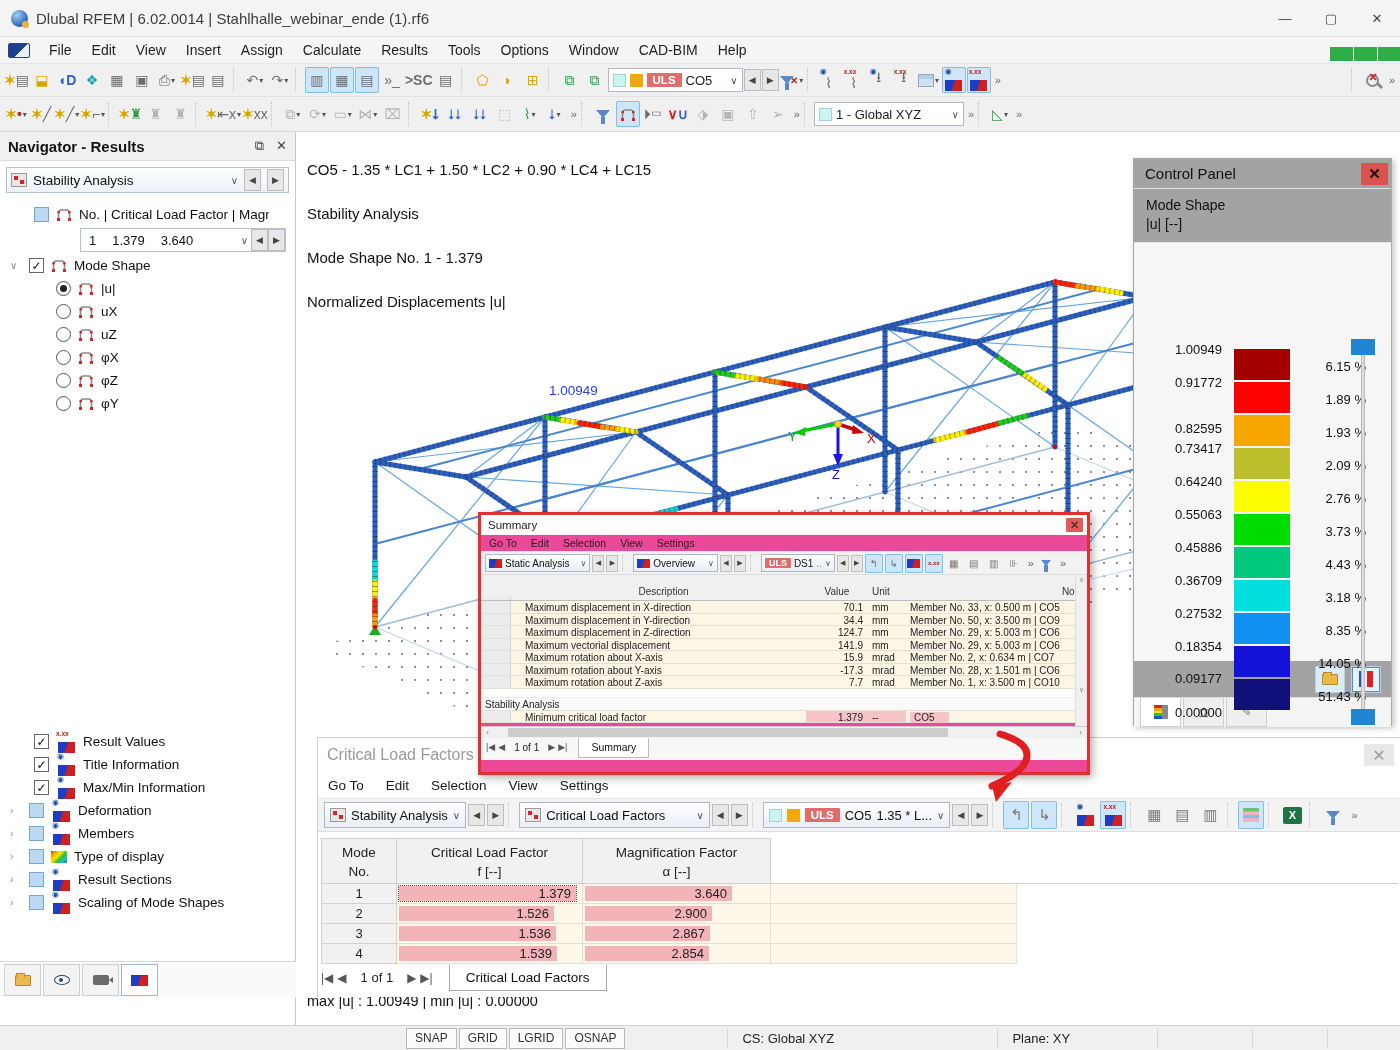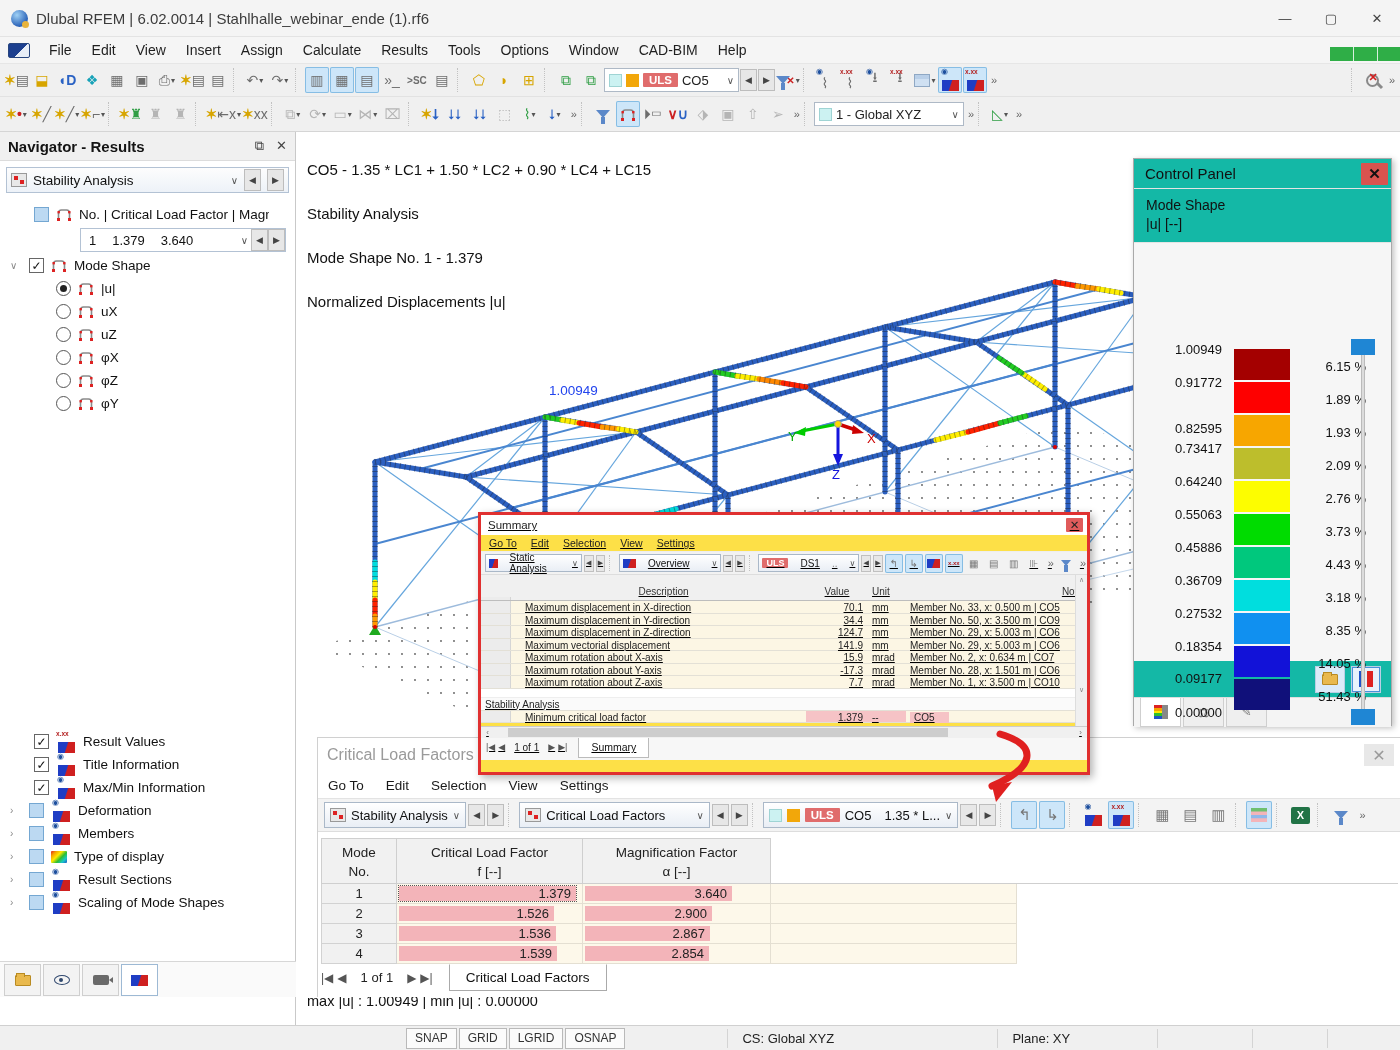--- a/index.html
+++ b/index.html
@@ -79,21 +79,21 @@
   .eyeic::after{content:"";position:absolute;left:4.5px;top:1.5px;width:4px;height:4px;border-radius:50%;background:#30486e;}
   .camic{width:16px;height:10px;background:#6a6a6a;border-radius:2px;position:relative;}
   .camic::after{content:"";position:absolute;right:-4px;top:2px;border-top:3px solid transparent;border-bottom:3px solid transparent;border-right:4px solid #6a6a6a;}
 
   
   .viewport{position:absolute;left:296px;top:132px;width:1104px;height:893px;background:#fff;overflow:hidden;}
   .vhead{position:absolute;left:11px;top:5px;font-size:15px;color:#111;line-height:22px;white-space:pre-line;}
   .maxmin{position:absolute;left:11px;top:861px;font-size:14.5px;color:#111;}
 
   
-  .cpanel{position:absolute;left:1133px;top:158px;width:259px;height:568px;background:#14b8a6;border:1px solid #a9a9a9;box-shadow:2px 2px 6px rgba(0,0,0,.25);}
+  .cpanel{position:absolute;left:1133px;top:158px;width:259px;height:568px;background:#a3a3a3;border:1px solid #a9a9a9;box-shadow:2px 2px 6px rgba(0,0,0,.25);}
   .cp-title{height:30px;display:flex;align-items:center;padding-left:11px;border-bottom:1px solid #e4e4e4;}
   .cp-title span{font-size:15px;color:#111;}
   .closebtn{margin-left:auto;width:27px;height:22px;background:#d9534f;color:#fff;display:flex;align-items:center;justify-content:center;font-size:12px;font-weight:bold;margin-right:3px;border-radius:1px;}
   .cp-sub{padding:7px 0 0 12px;height:54px;border-bottom:1px solid #e4e4e4;}
   .cp-sub div{font-size:14px;color:#111;line-height:19px;}
   .cp-scale{position:relative;height:418px;background:#f6f6f6;}
   .sv{position:absolute;left:6px;width:82px;text-align:right;font-size:13px;color:#111;}
   .sb{position:absolute;left:100px;width:56px;height:31px;}
   .sp{position:absolute;left:158px;width:74px;text-align:right;font-size:13px;color:#111;}
   .slider-track{position:absolute;left:227px;top:104px;width:4px;height:378px;background:#dcdcdc;border:1px solid #bbb;}
@@ -101,28 +101,28 @@
   .cp-btnrow{height:36px;display:flex;align-items:center;justify-content:flex-end;gap:6px;padding-right:10px;}
   .cpb{width:30px;height:27px;border:1px solid #b9cfe4;background:#dcebf8;display:flex;align-items:center;justify-content:center;}
   .cpb.hl2{box-shadow:inset 0 0 0 1px #4a90d9;background:#e8f2fc;}
   .cp-tabs{height:30px;display:flex;padding-left:6px;gap:2px;border-top:1px solid #ddd;background:#f4f4f4;}
   .cpt{width:41px;height:29px;border:1px solid #cfcfcf;border-top:none;background:#efefef;display:flex;align-items:center;justify-content:center;}
   .cpt.act{background:#fff;}
   .clrlist{width:14px;height:14px;background:linear-gradient(#d22 0 20%,#f5a300 20% 40%,#ffe800 40% 60%,#2fbf2f 60% 80%,#1f53c8 80% 100%);border-right:6px solid #888;}
   .memb2{width:14px;height:16px;background:linear-gradient(90deg,#1f53c8 0 40%,transparent 40% 60%,#d22 60%);}
 
   
-  .summary{position:absolute;left:478px;top:512px;width:612px;height:263px;background:#fde047;border:3px solid #e03030;box-shadow:3px 3px 8px rgba(0,0,0,.3);font-size:10px;text-decoration:underline;}
+  .summary{position:absolute;left:478px;top:512px;width:612px;height:263px;background:#ec4899;border:3px solid #e03030;box-shadow:3px 3px 8px rgba(0,0,0,.3);font-size:10px;}
   .sm-title{height:20px;display:flex;align-items:center;padding:0 4px 0 7px;background:#fff;}
   .sm-title span{font-size:11.5px;color:#222;}
   .sm-close{margin-left:auto;width:17px;height:14px;background:#e05b5b;color:#fff;font-size:9px;display:flex;align-items:center;justify-content:center;border-radius:1px;}
   .sm-menu{height:17px;display:flex;align-items:center;gap:14px;padding-left:8px;border-bottom:1px solid #eee;}
   .sm-menu span{font-size:10.5px;color:#222;}
   .sm-tools{height:23px;display:flex;align-items:center;gap:2px;padding-left:4px;background:#f2f2f2;border-bottom:1px solid #ddd;}
-  .scombo{display:inline-flex;align-items:center;height:18px;background:linear-gradient(#fff,#e9eef5);border:1px solid #aab8c8;padding:0 3px;gap:12px;font-size:10px;color:#111;}
+  .scombo{display:inline-flex;align-items:center;height:18px;background:linear-gradient(#fff,#e9eef5);border:1px solid #aab8c8;padding:0 3px;gap:3px;font-size:10px;color:#111;}
   .sarr{width:12px;height:17px;background:#e7e7e7;border:1px solid #c0c0c0;display:inline-flex;align-items:center;justify-content:center;font-size:7px;color:#444;}
   .sico{min-width:18px;height:19px;display:inline-flex;align-items:center;justify-content:center;font-size:10px;color:#777;border-radius:2px;}
   .sico.hl{background:#cde6f9;box-shadow:inset 0 0 0 1px #86bde4;}
   .uls-s{background:#e06c6c;color:#fff;font-size:9px;font-weight:bold;padding:0 4px;border-radius:1px;}
   .sm-grid{position:relative;height:152px;border-bottom:1px solid #ccc;overflow:hidden;}
   .sgr{display:flex;border-bottom:1px solid #e3e0d6;}
   .sgr .c0{width:30px;background:#ececec;border-right:1px solid #d5d5d5;flex:none;}
   .sgr .c1{width:295px;padding:1px 4px 1px 14px;flex:none;}
   .sgr .c2{width:62px;text-align:right;padding:1px 5px;flex:none;}
   .sgr .c3{width:38px;padding:1px 4px;flex:none;}
@@ -239,21 +239,21 @@
   <span class="tbi"><b class="gold">✶</b>▤</span>
   <span class="tbi">▤</span>
   <span class="tbsep"></span>
   <span class="tbi">↶<span class="drp">▾</span></span>
   <span class="tbi">↷<span class="drp">▾</span></span>
   <span class="tbsep"></span>
   <span class="tbi hl">▥</span>
   <span class="tbi hl">▦</span>
   <span class="tbi hl">▤</span>
   <span class="tbi">»_</span>
-  <span class="tbi" style="font-size:10px;font-weight:bold">&gt;SC</span>
+  <span class="tbi" style="font-size:14px;font-weight:bold">&gt;SC</span>
   <span class="tbi">▤</span>
   <span class="tbsep"></span>
   <span class="tbi gold">⬠</span>
   <span class="tbi gold">◗</span>
   <span class="tbi gold">⊞</span>
   <span class="tbsep"></span>
   <span class="tbi grn">⧉</span>
   <span class="tbi grn">⧉</span>
   <span class="combo">
     <span class="sq c1"></span>
@@ -787,21 +787,21 @@
       <span class="chev" style="margin-left:26px">∨</span>
     </span>
     <span class="arrbtn">◀</span>
     <span class="arrbtn">▶</span>
     <span class="tbsep"></span>
     <span class="bcombo">
       <span class="sq c1"></span>
       <span class="sq c2"></span>
       <span class="uls">ULS</span>
       <span>CO5</span>
-      <span style="margin-left:8px">1.35 * L...</span>
+      <span style="">1.35 * L...</span>
       <span class="chev">∨</span>
     </span>
     <span class="arrbtn">◀</span>
     <span class="arrbtn">▶</span>
     <span class="tbsep"></span>
     <span class="bico hl">↰</span>
     <span class="bico hl">↳</span>
     <span class="tbsep"></span>
     <span class="bico">
         <span class="cdw eye">

